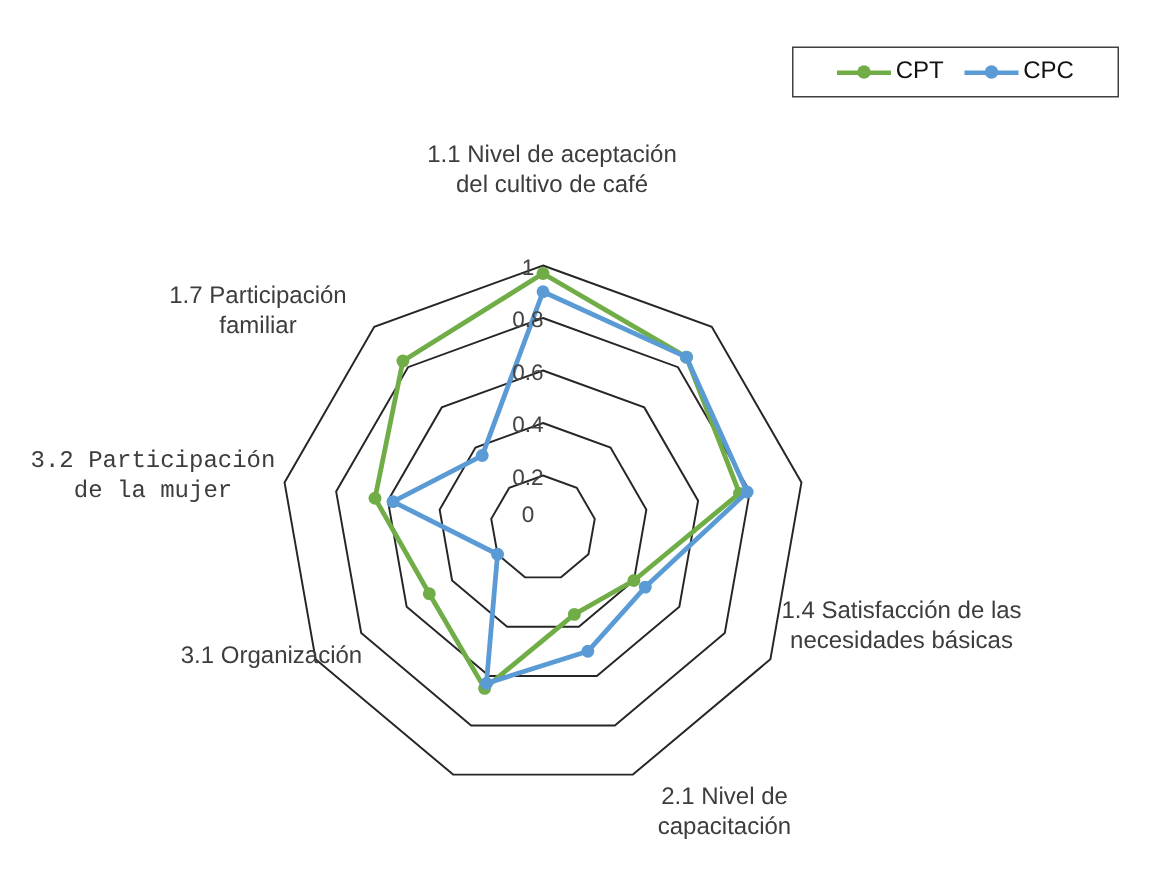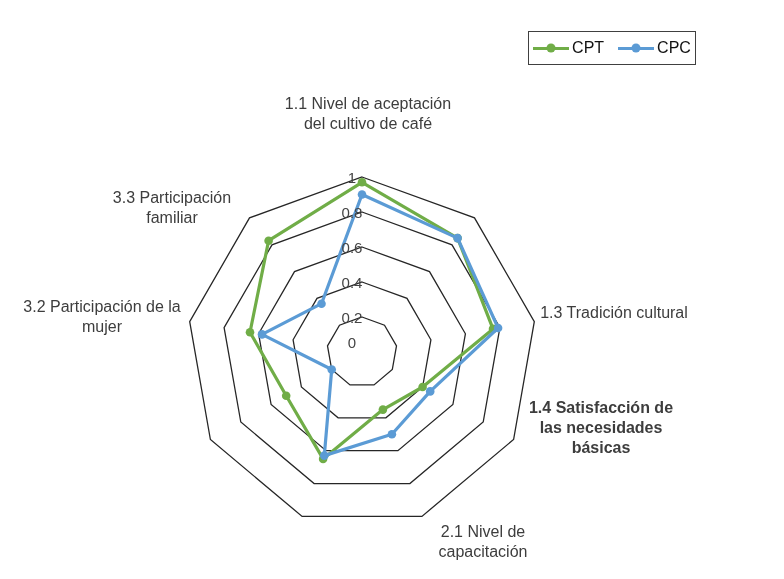--- a/index.html
+++ b/index.html
@@ -16,21 +16,21 @@
     position: absolute;
     font-size: 16px;
     line-height: 1.25;
     color: #3d3d3d;
     text-align: center;
   }
   .legend {
     position: absolute;
     left: 528px;
     top: 31px;
-    width: 168px;
+    width: 218px;
     height: 34px;
     border: 1px solid #404040;
     background: #ffffff;
     display: flex;
     align-items: center;
     justify-content: center;
     gap: 14px;
     box-sizing: border-box;
   }
   .legend-entry { display: flex; align-items: center; gap: 3px; }
@@ -88,18 +88,18 @@
       <span class="legend-label">CPT</span>
     </div>
     <div class="legend-entry">
       <span class="legend-line" style="background: rgb(91, 155, 213);">
         <span class="legend-dot" style="background: rgb(91, 155, 213);"></span>
       </span>
       <span class="legend-label">CPC</span>
     </div>
   </div>
 <div class="axis-label" style="left: 278px; top: 94px; width: 180px; text-align: center;">1.1 Nivel de aceptación del cultivo de café</div>
-    <div class="axis-label" style="left: 514px; top: 303px; width: 200px;">1.3 Tradición cultural</div>
-    <div class="axis-label" style="left: 518.5px; top: 398px; width: 165px; font-weight: bold;">1.4 Satisfacción de las necesidades básicas</div>
+    <div class="axis-label" style="left: 518.5px; top: 398px; width: 165px;">1.4 Satisfacción de las necesidades básicas</div>
     <div class="axis-label" style="left: 415.5px; top: 494px; width: 135px; margin-top: 28px;">2.1 Nivel de capacitación</div>
-    <div class="axis-label" style="left: 19.5px; top: 297px; width: 165px;">3.2 Participación de la mujer</div>
-    <div class="axis-label" style="left: 99.5px; top: 188px; width: 145px;">3.3 Participación familiar</div>
+    <div class="axis-label" style="left: 98.5px; top: 428px; width: 165px;">3.1 Organización</div>
+    <div class="axis-label" style="left: 19.5px; top: 297px; width: 165px; font-family: Liberation Mono, monospace;">3.2 Participación de la mujer</div>
+    <div class="axis-label" style="left: 99.5px; top: 188px; width: 145px;">1.7 Participación familiar</div>
   </div>
 
 </body></html>

